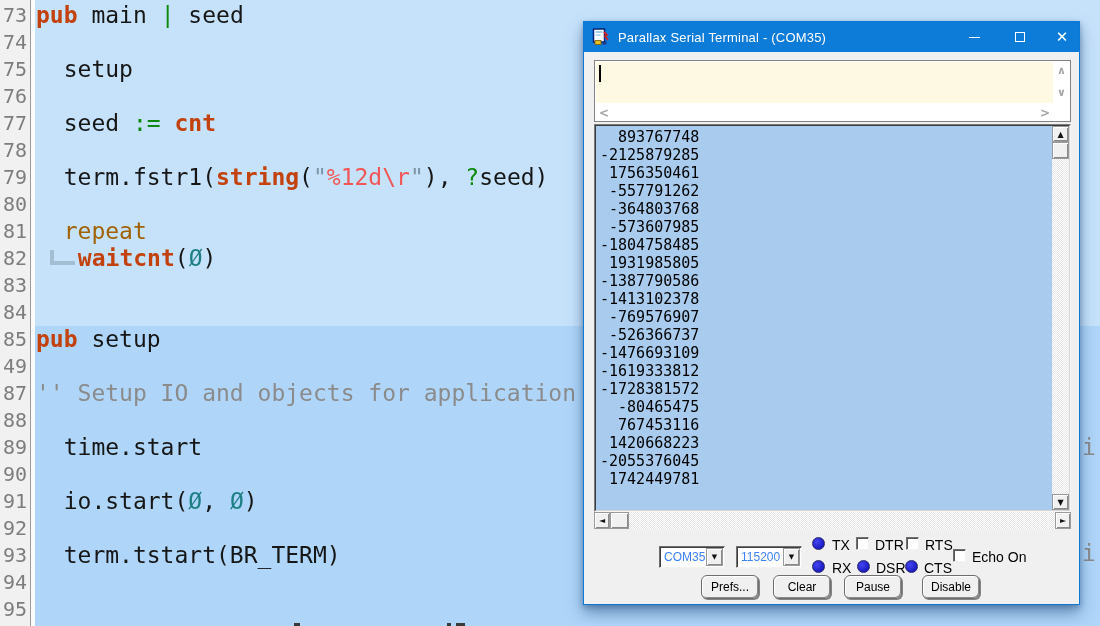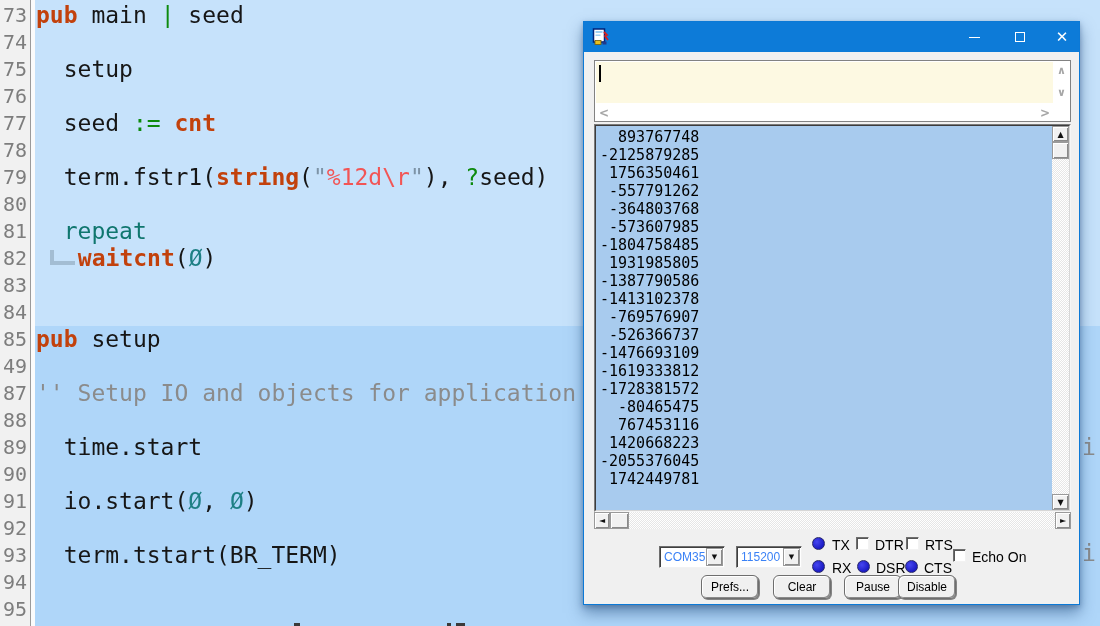--- a/index.html
+++ b/index.html
@@ -18,21 +18,21 @@
   .code-lines { position:absolute; left:36px; top:2px; right:0; font-family:"DejaVu Sans Mono", monospace;
                 font-size:23px; line-height:27px; color:#111; white-space:pre; }
   .code-row { height:27px; }
   .tk-kw   { font-weight:bold; color:#c2410c; }
   .tk-plain{ color:#161616; }
   .tk-op   { color:#0d8a0d; }
   .tk-str  { color:#f25555; }
   .tk-q    { color:#7d93a6; }
   .tk-num  { color:#1d7f84; }
   .tk-cmt  { color:#8b8b8b; }
-  .tk-rep  { color:#0f766e; }
+  .tk-rep  { color:#a16207; }
   .tk-guide{ display:inline-block; width:25px; height:15px; border-left:4px solid #a3bdd3;
              border-bottom:4px solid #a3bdd3; vertical-align:1px; margin-right:3px; }
   .overflow-frag { position:absolute; left:1082px; font-family:"DejaVu Sans Mono", monospace;
                    font-size:23px; color:#8b8b8b; white-space:pre; }
   .frag-1 { top:434px; }
   .frag-2 { top:540px; }
   .clip-mark { position:absolute; height:3px; background:#3a3a3a; top:623px; }
   .cm1 { left:294px; width:6px; } .cm2 { left:447px; width:4px; } .cm3 { left:456px; width:9px; }
 
   
@@ -159,20 +159,21 @@
 
   <div class="titlebar">
     <svg class="titlebar-icon" viewBox="0 0 18 18">
       <rect x="1.5" y="1" width="11" height="13" fill="#ffffff" stroke="#00237a" stroke-width="1.5"></rect>
       <rect x="3.5" y="3" width="7" height="2" fill="#9fd0f2"></rect>
       <rect x="3.5" y="6.5" width="5" height="1.5" fill="#9fd0f2"></rect>
       <path d="M12 4 L15 7 L13 8 L16 12" stroke="#d42020" stroke-width="1.8" fill="none"></path>
       <rect x="3" y="12.5" width="6" height="4" fill="#e8c020" stroke="#7a5a00" stroke-width="0.8"></rect>
       <rect x="10.5" y="13.5" width="4" height="3" fill="#203a8c"></rect>
     </svg>
+    <span class="title-text">Parallax Serial Terminal - (COM35)</span>
     <div class="win-btn btn-min">
         <span class="min-glyph"></span>
       </div>
     <div class="win-btn btn-max">
         <span class="max-glyph"></span>
       </div>
     <div class="win-btn btn-close">
         <span>✕</span>
       </div>
   </div>
@@ -243,15 +244,15 @@
     <span class="ind-label" style="left:292px;top:508px">DSR</span>
     <span class="led" style="left:321px;top:508px"></span>
     <span class="ind-label" style="left:340px;top:508px">CTS</span>
 
     <span class="cbox" style="left:369px;top:497px"></span>
     <span class="ind-label" style="left:388px;top:497px">Echo On</span>
 
     <button class="pst-btn" style="left:117px;top:523px">Prefs...</button>
     <button class="pst-btn" style="left:189px;top:523px">Clear</button>
     <button class="pst-btn" style="left:260px;top:523px">Pause</button>
-    <button class="pst-btn" style="left:314px;top:523px">Disable</button>
+    <button class="pst-btn" style="left:338px;top:523px">Disable</button>
   </div>
 </div>
 
 </body></html>

